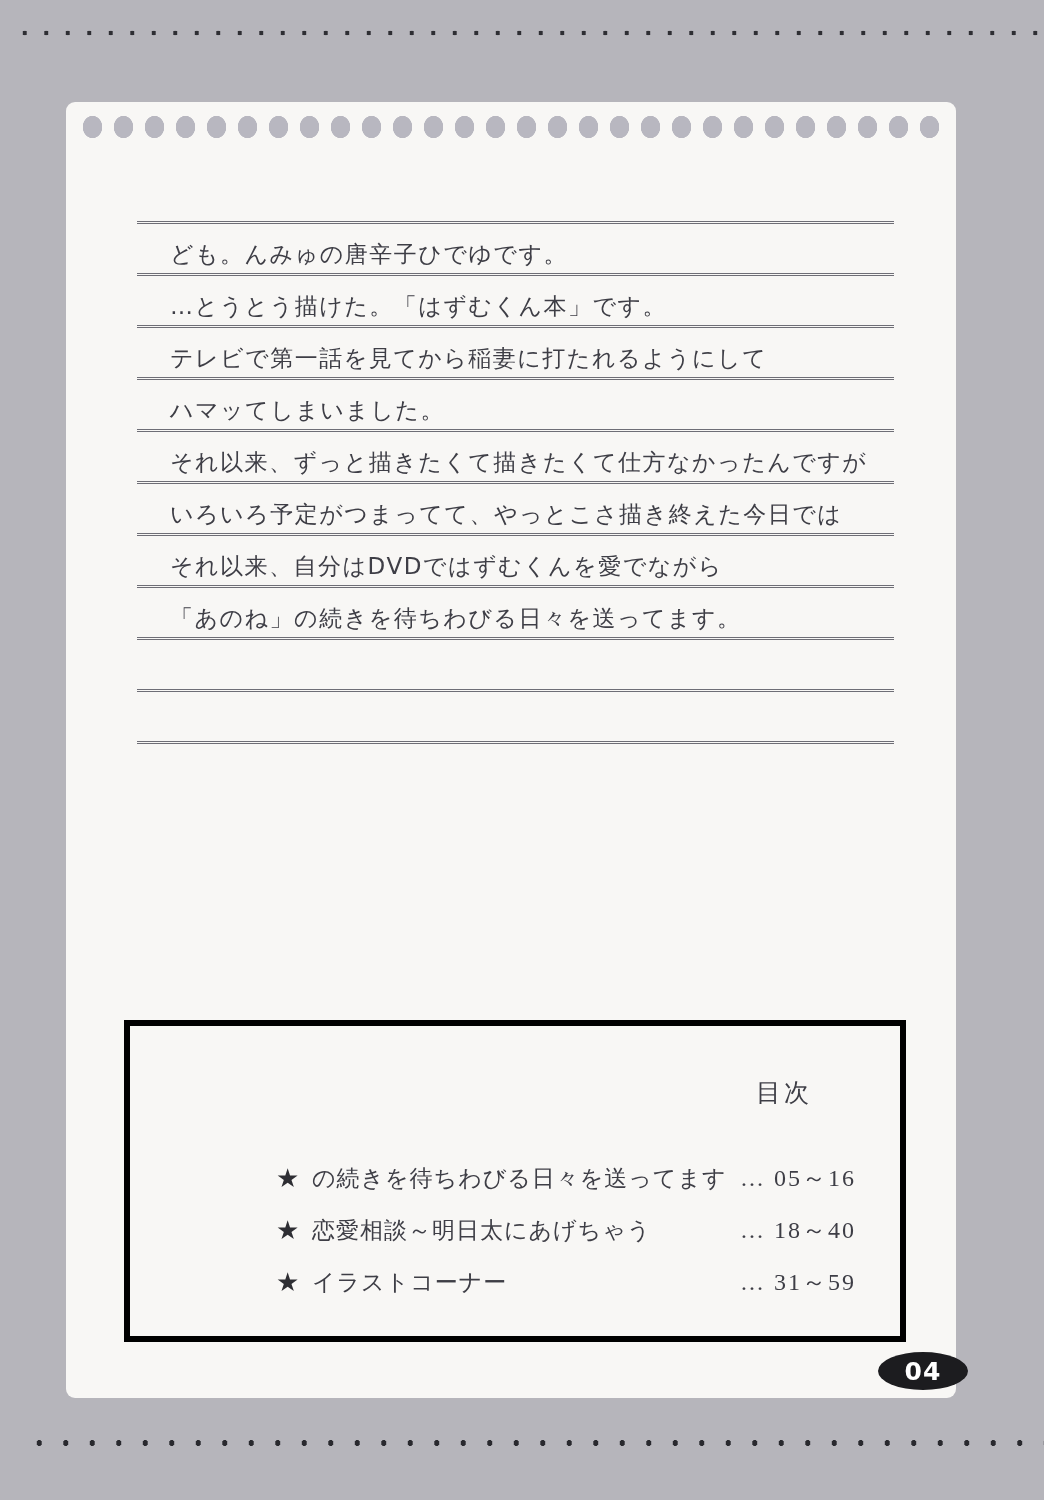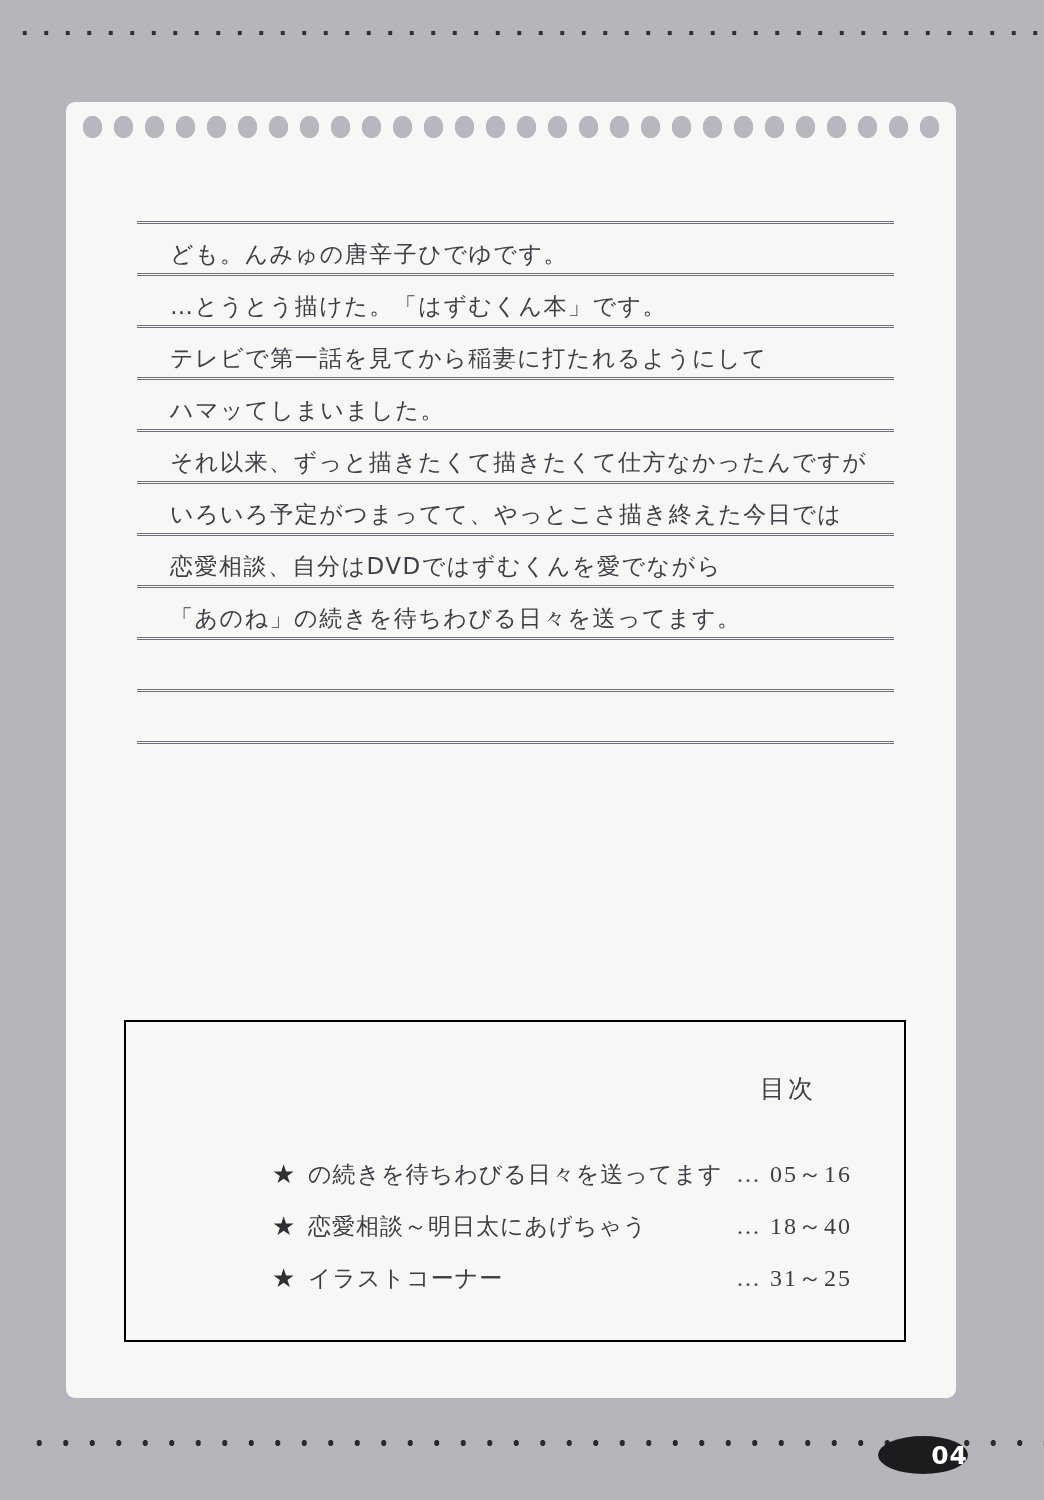--- a/index.html
+++ b/index.html
@@ -66,21 +66,21 @@
     letter-spacing: 1.5px;
     color: #3e3e46;
     white-space: nowrap;
   }
 
   
   .toc-box {
     position: absolute;
     left: 58px; top: 918px;
     width: 782px; height: 322px;
-    border: 2px solid #000000;
+    border: 6px solid #000000;
   }
   .toc-heading {
     position: absolute;
     right: 88px; top: 50px;
     font-size: 25px;
     letter-spacing: 3px;
     color: #3e3e46;
   }
   .toc-items {
     position: absolute;
@@ -94,27 +94,27 @@
     white-space: nowrap;
     color: #3e3e46;
   }
   .toc-star { width: 36px; font-size: 26px; color: #2e2e33; }
   .toc-title { width: 428px; font-size: 23px; letter-spacing: 1px; }
   .toc-pages { font-size: 24px; letter-spacing: 2px; font-family: Liberation Serif, serif; }
 
   
   .page-badge {
     position: absolute;
-    left: 878px; top: 1436px;
+    left: 878px; top: 1352px;
     width: 90px; height: 38px;
     background: #1c1c1f;
     border-radius: 50%;
     display: flex;
     align-items: center;
-    justify-content: flex-end;
+    justify-content: center;
   }
   .page-badge span {
     color: #ffffff;
     font-size: 25px;
     font-weight: 700;
     letter-spacing: 1px;
   }
 </style>
 </head>
 <body>
@@ -128,21 +128,21 @@
     <div class="circle-border"></div>
 
     <div class="memo">
       <div class="memo-row"></div>
       <div class="memo-row">ども。んみゅの唐辛子ひでゆです。</div>
       <div class="memo-row">…とうとう描けた。「はずむくん本」です。</div>
       <div class="memo-row">テレビで第一話を見てから稲妻に打たれるようにして</div>
       <div class="memo-row">ハマッてしまいました。</div>
       <div class="memo-row">それ以来、ずっと描きたくて描きたくて仕方なかったんですが</div>
       <div class="memo-row">いろいろ予定がつまってて、やっとこさ描き終えた今日では</div>
-      <div class="memo-row">恋愛相談、自分はDVDではずむくんを愛でながら</div>
+      <div class="memo-row">それ以来、自分はDVDではずむくんを愛でながら</div>
       <div class="memo-row">「あのね」の続きを待ちわびる日々を送ってます。</div>
       <div class="memo-row"></div>
       <div class="memo-row"></div>
     </div>
 
     <div class="toc-box">
       <div class="toc-heading">目次</div>
       <div class="toc-items">
         <div class="toc-row">
           <span class="toc-star">★</span>
@@ -150,21 +150,21 @@
           <span class="toc-pages">… 05～16</span>
         </div>
         <div class="toc-row">
           <span class="toc-star">★</span>
           <span class="toc-title">恋愛相談～明日太にあげちゃう</span>
           <span class="toc-pages">… 18～40</span>
         </div>
         <div class="toc-row">
           <span class="toc-star">★</span>
           <span class="toc-title">イラストコーナー</span>
-          <span class="toc-pages">… 31～25</span>
+          <span class="toc-pages">… 31～59</span>
         </div>
       </div>
     </div>
 
   </div>
 
   <div class="dot-strip bottom"></div>
 
   <div class="page-badge">
     <span>04</span>

